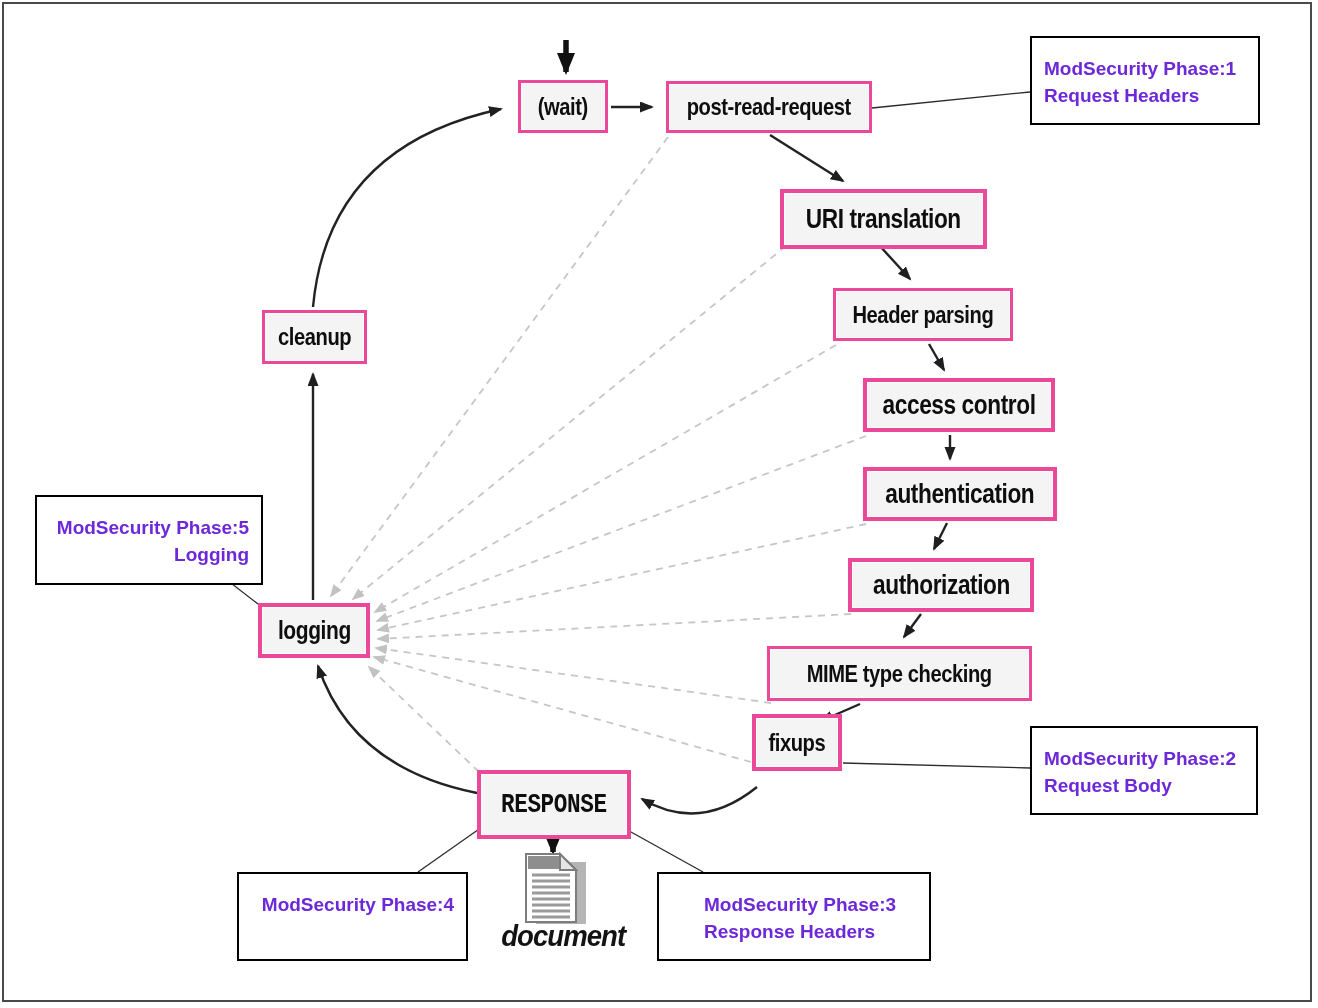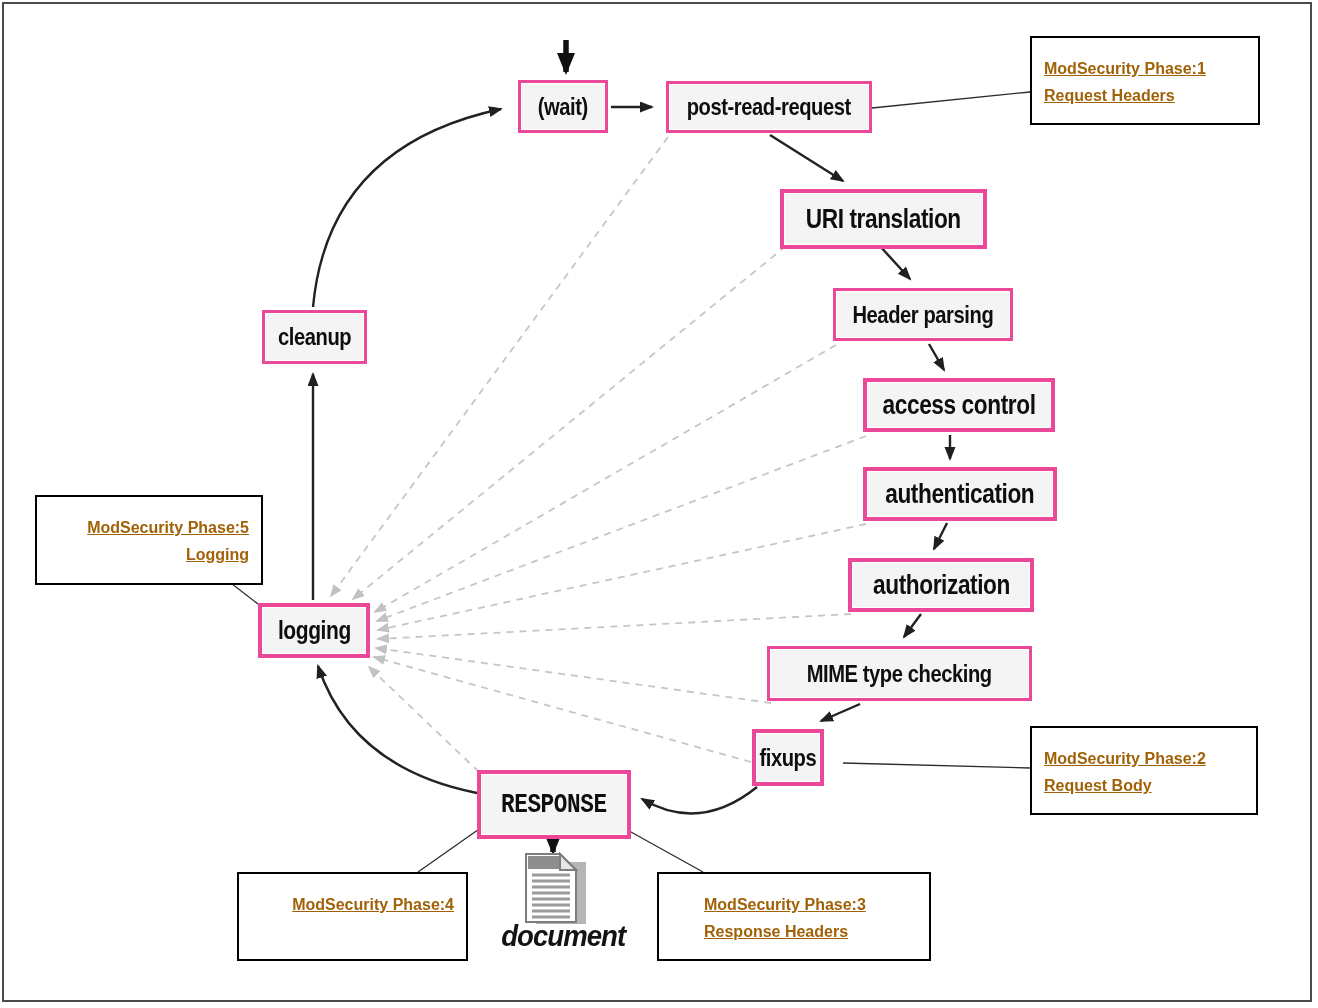--- a/index.html
+++ b/index.html
@@ -27,21 +27,21 @@
     transform:scaleX(0.84);letter-spacing:-0.5px;
     font-size:24px;display:inline-block;
   }
   .node.em{border-width:4px;}
   .node.em .nl{font-size:27px;}
   .callout{
     position:absolute;background:#fff;border:2px solid #000;box-sizing:border-box;
     padding:17px 12px 0 12px;
   }
   .callout .cl{
-    font-weight:bold;font-size:16px;line-height:27px;color:#a16207;white-space:nowrap;text-decoration:underline;
+    font-weight:bold;font-size:19px;line-height:27px;color:#6d28d9;white-space:nowrap;
   }
   .callout.align-right .cl{text-align:right;}
   #doc-label{
     position:absolute;left:498px;top:920px;width:126px;text-align:center;
     font-style:italic;font-weight:bold;font-size:29px;color:#131313;
     letter-spacing:-1px;transform:scaleX(0.95);
   }
   #doc-icon{position:absolute;left:508px;top:852px;}
 </style>
 </head>
@@ -112,21 +112,21 @@
     </div>
   <div class="node em" style="left:863px;top:467px;width:194px;height:54px;">
     <span class="nl">authentication</span>
     </div>
   <div class="node em" style="left:848px;top:558px;width:186px;height:54px;">
     <span class="nl">authorization</span>
     </div>
   <div class="node" style="left:767px;top:646px;width:265px;height:55px;">
     <span class="nl">MIME type checking</span>
     </div>
-  <div class="node em" style="left:752px;top:729px;width:72px;height:57px;">
+  <div class="node em" style="left:752px;top:714px;width:90px;height:57px;">
     <span class="nl" style="font-size:24px;">fixups</span>
     </div>
   <div class="node em" style="left:477px;top:770px;width:154px;height:69px;font-family:Liberation Mono, monospace;">
     <span class="nl">RESPONSE</span>
     </div>
   <div class="node em" style="left:258px;top:603px;width:112px;height:55px;">
     <span class="nl" style="font-size:25px;">logging</span>
     </div>
   <div class="node" style="left:262px;top:310px;width:105px;height:54px;">
     <span class="nl">cleanup</span>

